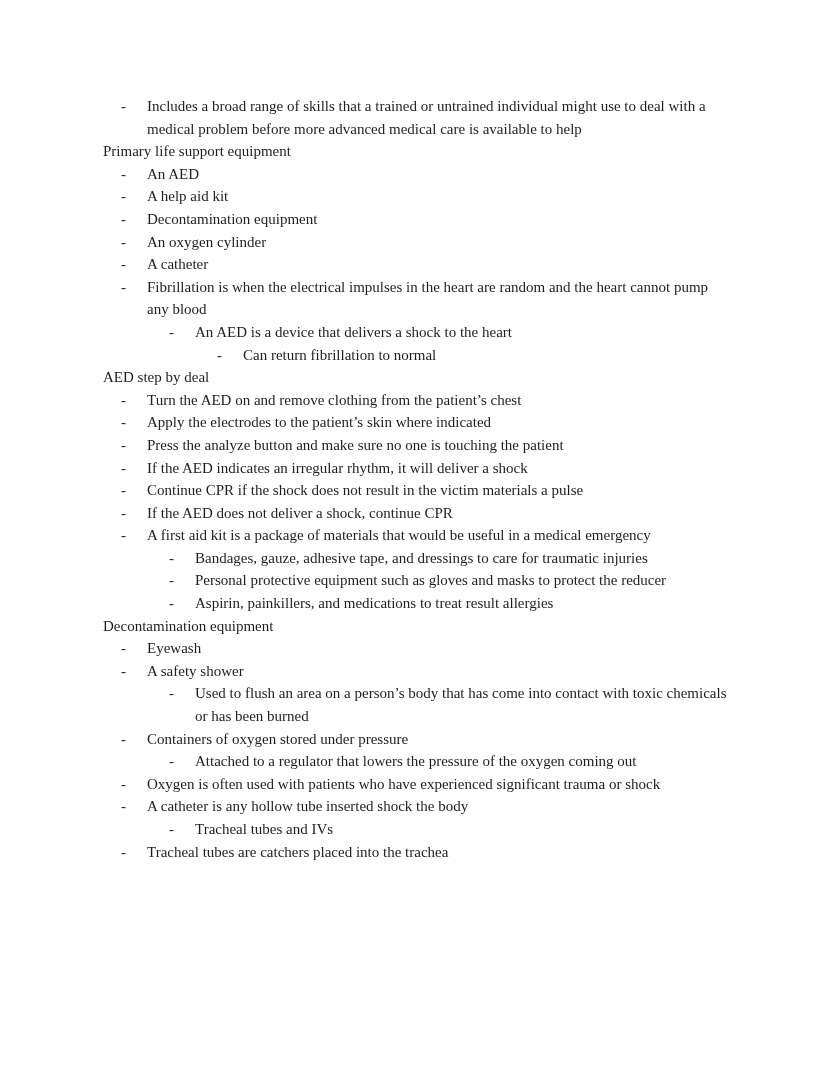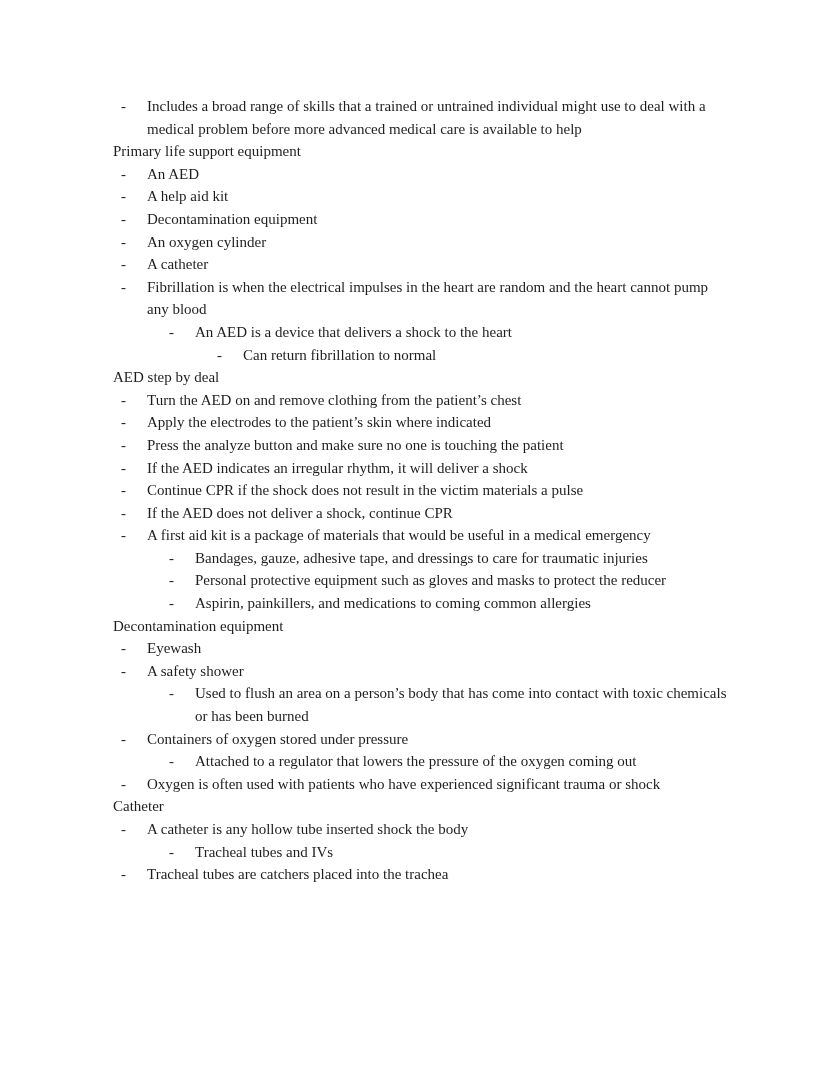--- a/index.html
+++ b/index.html
@@ -25,21 +25,21 @@
   .content {
     box-sizing: content-box;
     width: 634px;
     padding: 95px 97px 0 97px;
   }
   .block {
     display: flex;
     align-items: flex-start;
   }
   .block.heading {
-    margin-left: 16px;
+    margin-left: 6px;
   }
   .block.bulleted.level-1 { margin-left: 24px; }
   .block.bulleted.level-2 { margin-left: 72px; }
   .block.bulleted.level-3 { margin-left: 120px; }
   .dash {
     flex: 0 0 26px;
     width: 26px;
   }
   .text {
     flex: 1 1 auto;
@@ -124,21 +124,21 @@
       <div class="block level-2 bulleted">
         <span class="dash">-</span>
         <span class="text">Bandages, gauze, adhesive tape, and dressings to care for traumatic injuries</span>
       </div>
       <div class="block level-2 bulleted">
         <span class="dash">-</span>
         <span class="text">Personal protective equipment such as gloves and masks to protect the reducer</span>
       </div>
       <div class="block level-2 bulleted">
         <span class="dash">-</span>
-        <span class="text">Aspirin, painkillers, and medications to coming common allergies</span>
+        <span class="text">Aspirin, painkillers, and medications to treat result allergies</span>
       </div>
       <div class="block level-0 heading">
         <span class="text">Decontamination equipment</span>
       </div>
       <div class="block level-1 bulleted">
         <span class="dash">-</span>
         <span class="text">Eyewash</span>
       </div>
       <div class="block level-1 bulleted">
         <span class="dash">-</span>
@@ -153,23 +153,20 @@
         <span class="text">Containers of oxygen stored under pressure</span>
       </div>
       <div class="block level-2 bulleted">
         <span class="dash">-</span>
         <span class="text">Attached to a regulator that lowers the pressure of the oxygen coming out</span>
       </div>
       <div class="block level-1 bulleted">
         <span class="dash">-</span>
         <span class="text">Oxygen is often used with patients who have experienced significant trauma or shock</span>
       </div>
-      <div class="block level-0 heading">
-        <span class="text">Catheter</span>
-      </div>
       <div class="block level-1 bulleted">
         <span class="dash">-</span>
         <span class="text">A catheter is any hollow tube inserted shock the body</span>
       </div>
       <div class="block level-2 bulleted">
         <span class="dash">-</span>
         <span class="text">Tracheal tubes and IVs</span>
       </div>
       <div class="block level-1 bulleted">
         <span class="dash">-</span>

